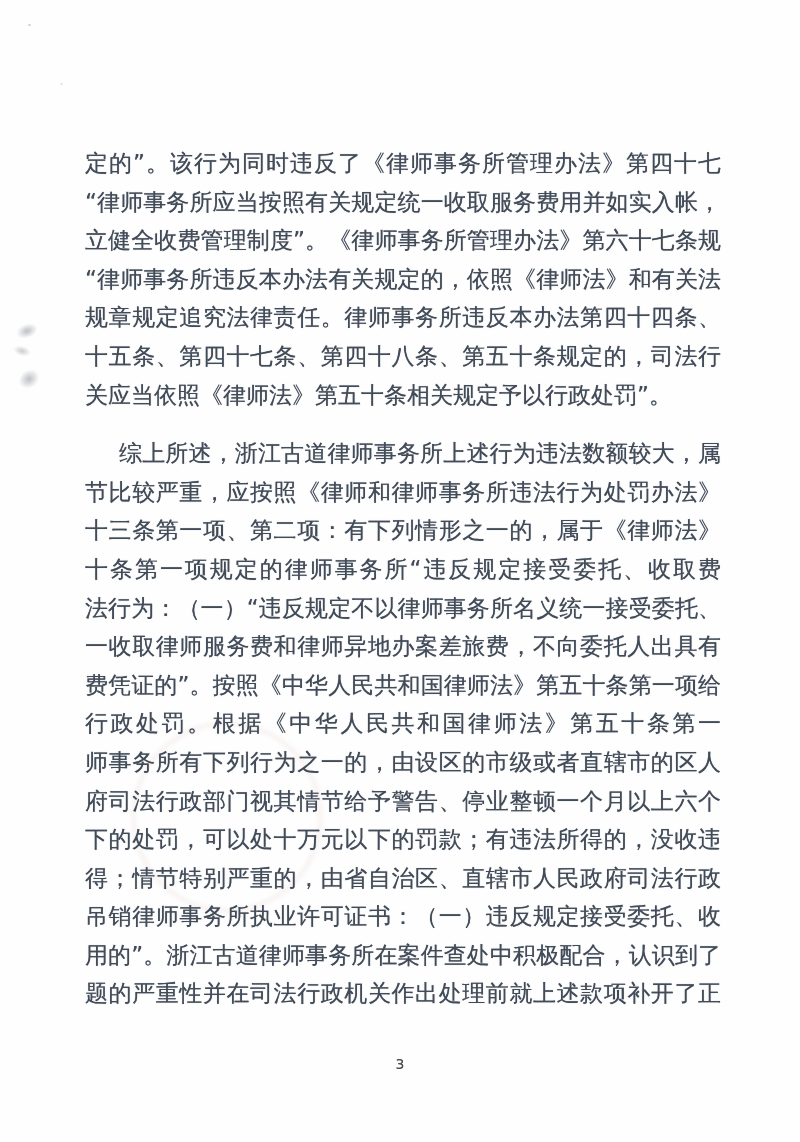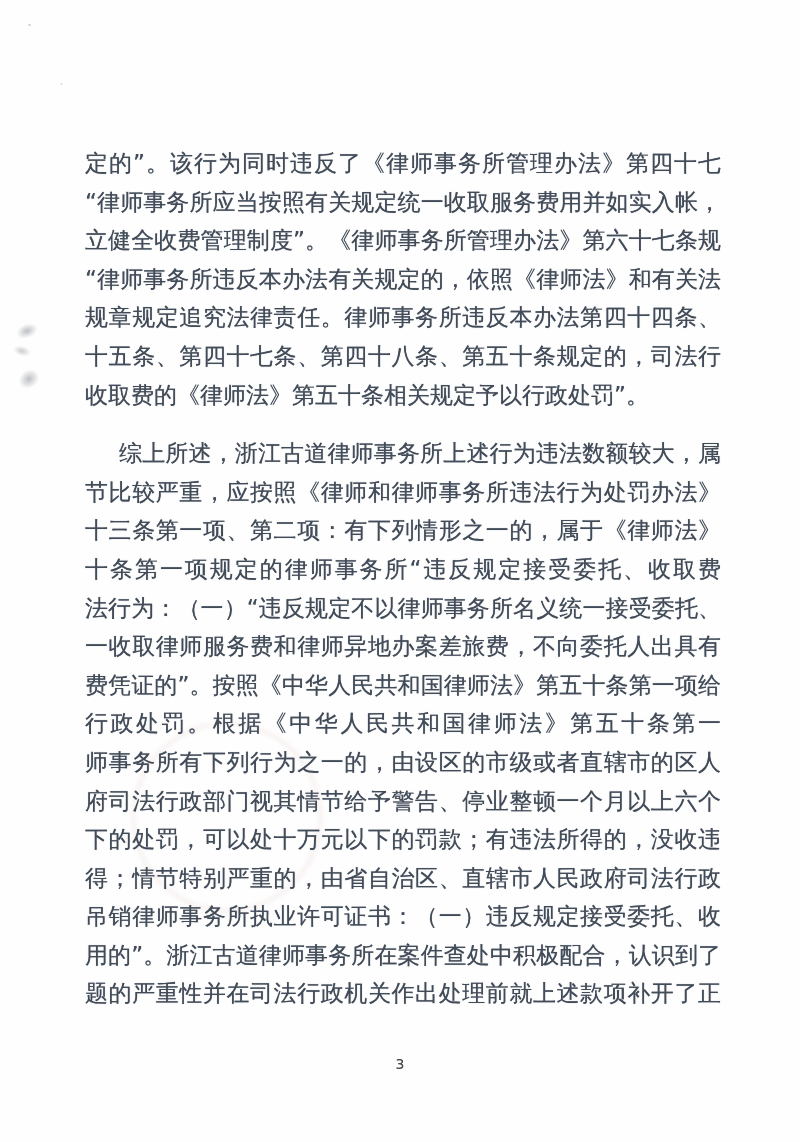--- a/index.html
+++ b/index.html
@@ -92,21 +92,21 @@
 
   <div class="content">
 
     <div class="paragraph paragraph-1">
       <div class="line">定的”。该行为同时违反了《律师事务所管理办法》第四十七条：</div>
       <div class="line">“律师事务所应当按照有关规定统一收取服务费用并如实入帐，建</div>
       <div class="line">立健全收费管理制度”。《律师事务所管理办法》第六十七条规定：</div>
       <div class="line">“律师事务所违反本办法有关规定的，依照《律师法》和有关法规、</div>
       <div class="line">规章规定追究法律责任。律师事务所违反本办法第四十四条、第四</div>
       <div class="line">十五条、第四十七条、第四十八条、第五十条规定的，司法行政机</div>
-      <div class="line no-just">收取费的《律师法》第五十条相关规定予以行政处罚”。</div>
+      <div class="line no-just">关应当依照《律师法》第五十条相关规定予以行政处罚”。</div>
     </div>
 
     <div class="paragraph paragraph-2">
       <div class="line indent">综上所述，浙江古道律师事务所上述行为违法数额较大，属于情</div>
       <div class="line">节比较严重，应按照《律师和律师事务所违法行为处罚办法》第二</div>
       <div class="line">十三条第一项、第二项：有下列情形之一的，属于《律师法》第五</div>
       <div class="line">十条第一项规定的律师事务所“违反规定接受委托、收取费的”违</div>
       <div class="line">法行为：（一）“违反规定不以律师事务所名义统一接受委托、统</div>
       <div class="line">一收取律师服务费和律师异地办案差旅费，不向委托人出具有效收</div>
       <div class="line">费凭证的”。按照《中华人民共和国律师法》第五十条第一项给予</div>

